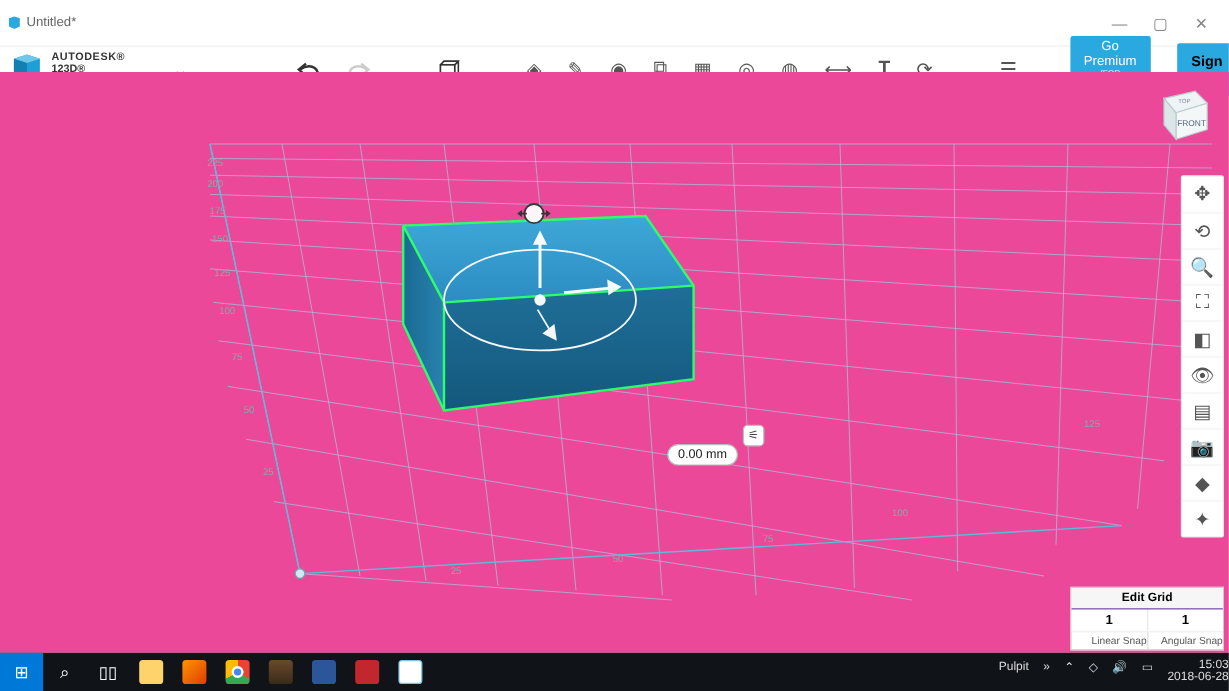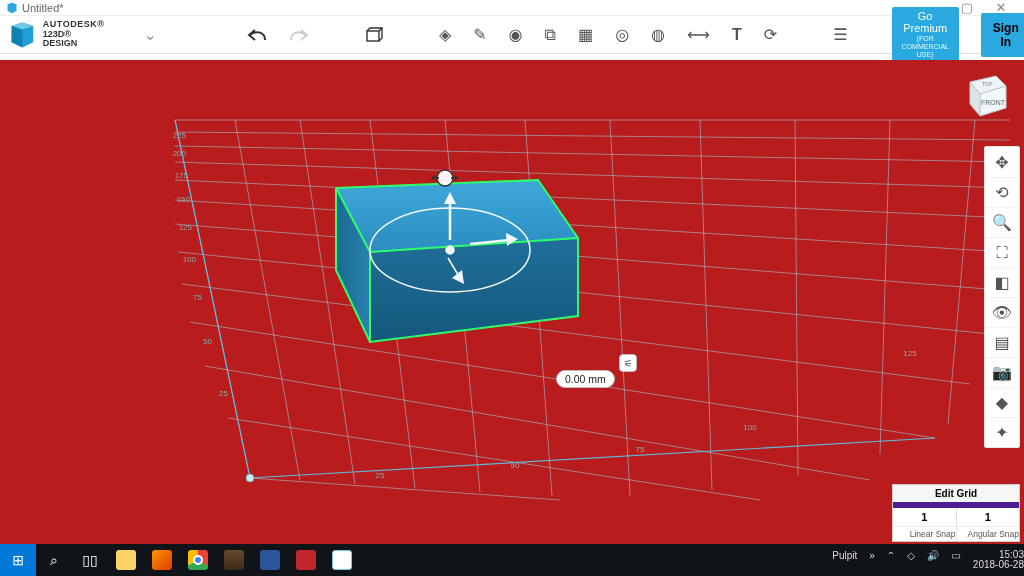--- a/index.html
+++ b/index.html
@@ -1,53 +1,53 @@
 <!DOCTYPE html>
 <html><head>
 <meta charset="utf-8">
 <style>
 * { margin: 0; padding: 0; box-sizing: border-box; font-family: "Segoe UI", Arial, sans-serif; }
 html, body { width: 1024px; height: 576px; overflow: hidden; background: #fff; }
 
-.titlebar { height: 16px; background: #fff; display: flex; align-items: center; padding: 0 6px; font-size: 11px; color: #666; border-bottom: 1px solid #eee; }
+.titlebar { height: 39px; background: #fff; display: flex; align-items: center; padding: 0 6px; font-size: 11px; color: #666; border-bottom: 1px solid #eee; }
 .titlebar .tb-logo { width: 12px; height: 12px; margin-right: 4px; }
 .titlebar .tb-title { flex: 1; }
 .titlebar .tb-btn { width: 34px; text-align: center; color: #888; font-size: 13px; }
 
 .toolbar { height: 38px; background: #fff; display: flex; align-items: center; padding: 0 8px; border-bottom: 1px solid #e0e0e0; gap: 22px; }
 .brand { display: flex; align-items: center; gap: 6px; margin-right: 10px; }
 .brand-logo { width: 30px; height: 30px; }
 .brand-text { font-size: 9px; line-height: 1.05; color: #333; }
 .brand-text .b1 { font-weight: 600; letter-spacing: .5px; }
 .brand-text .b2 { font-weight: 700; }
 .chev { color: #999; font-size: 16px; padding: 0 6px; cursor: pointer; }
 .tb-sep { width: 1px; height: 22px; background: #e0e0e0; margin: 0 6px; }
 .tb-icon { width: 24px; height: 24px; display: flex; align-items: center; justify-content: center; color: #555; cursor: pointer; font-size: 16px; }
 .tb-icon.dim { color: #ccc; }
 .spacer { flex: 1; }
 .btn-premium { background: #2aa9e0; color: #fff; border: none; padding: 3px 10px; border-radius: 2px; font-size: 11px; line-height: 1.15; cursor: pointer; text-align: center; }
 .btn-premium .sub { display: block; font-size: 7px; opacity: .9; }
 .btn-signin { background: #2aa9e0; color: #000000; border: none; padding: 8px 12px; border-radius: 2px; font-size: 12px; font-weight: 600; cursor: pointer; }
 .btn-help { width: 24px; height: 28px; border: 1px solid #ddd; background: #f5f5f5; color: #888; font-size: 14px; cursor: pointer; }
 
-.viewport { position: absolute; left: 0; top: 60px; right: 0; bottom: 32px; background: #b91c1c; }
+.viewport { position: absolute; left: 0; top: 60px; right: 0; bottom: 32px; background: #ec4899; }
 .grid-svg { position: absolute; inset: 0; }
 
 .side-tools { position: absolute; right: 4px; top: 146px; width: 36px; background: #fff; border: 1px solid #e6e6e6; border-radius: 2px; display: flex; flex-direction: column; }
 .side-tools .st { height: 30px; display: flex; align-items: center; justify-content: center; color: #555; font-size: 16px; cursor: pointer; }
 .side-tools .st + .st { border-top: 1px solid #f2f2f2; }
 
 .view-cube { position: absolute; right: 12px; top: 68px; width: 52px; height: 52px; }
 
 .value-badge { position: absolute; left: 556px; top: 278px; display: flex; align-items: center; gap: 4px; }
 .value-badge .val { background: #fff; border: 1px solid #bbb; border-radius: 10px; font-size: 10.5px; padding: 2px 8px; color: #222; margin-top: 32px; }
 .value-badge .tool { background: #fff; border: 1px solid #bbb; border-radius: 4px; width: 18px; height: 18px; display:flex;align-items:center;justify-content:center; font-size:10px; color:#444; }
 
 .snap-panel { position: absolute; right: 4px; bottom: 34px; width: 128px; background: #fff; border: 1px solid #ccc; font-size: 10px; }
-.snap-panel .hdr { text-align: center; padding: 3px 0; font-weight: 600; background: #f6f6f6; border-bottom: 6px solid #4c1d95; }
+.snap-panel .hdr { text-align: center; padding: 3px 0; font-weight: 600; background: #f6f6f6; border-bottom: 1px solid #4c1d95; }
 .snap-panel .row { display: flex; }
 .snap-panel .cell { flex: 1; text-align: center; border-right: 1px solid #ddd; }
 .snap-panel .cell:last-child { border-right: none; }
 .snap-panel input { width: 100%; border: none; text-align: center; padding: 3px 0; font-size: 11px; font-weight: 600; }
 .snap-panel .lbl { font-size: 8.5px; color: #555; padding: 2px 0; border-top: 1px solid #eee; text-align: right; }
 
 .taskbar { position: absolute; left: 0; right: 0; bottom: 0; height: 32px; background: #101318; display: flex; align-items: center; color: #fff; font-size: 10px; }
 .taskbar .tk { width: 36px; height: 32px; display: flex; align-items: center; justify-content: center; font-size: 14px; cursor: pointer; }
 .taskbar .tk.start { background: #0078d7; }
 .taskbar .tk-app { width: 36px; height: 32px; display:flex;align-items:center;justify-content:center; }

